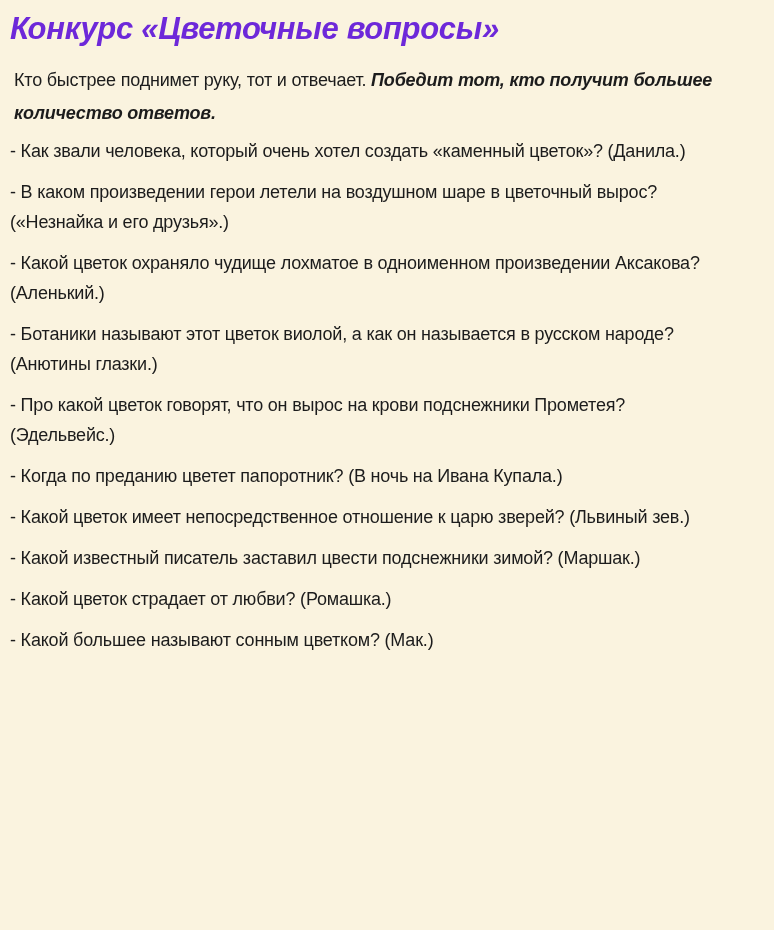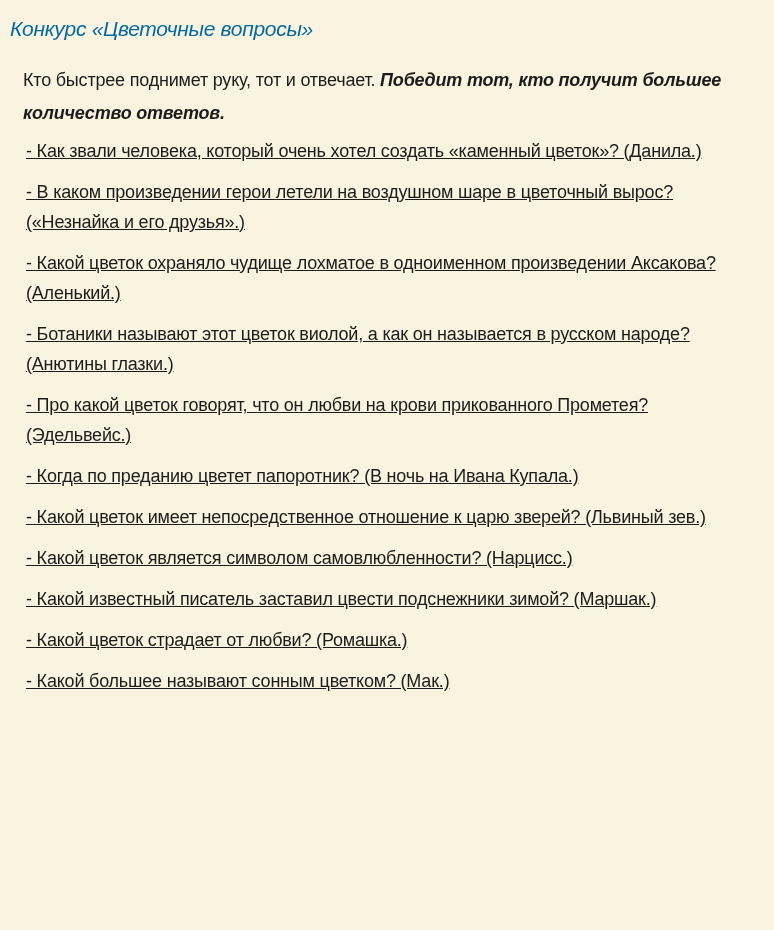--- a/index.html
+++ b/index.html
@@ -14,67 +14,65 @@
     font-family: "Liberation Sans", "DejaVu Sans", sans-serif;
     color: #1C1C1C;
   }
   .page {
     box-sizing: border-box;
     width: 774px;
     height: 930px;
     padding: 12px 10px 0 10px;
   }
   .page-title {
-    font-size: 21px;
+    font-size: 31px;
     line-height: 34px;
-    font-weight: normal;
+    font-weight: bold;
     font-style: italic;
     letter-spacing: -0.3px;
-    color: #0369a1;
+    color: #6d28d9;
     margin: 0 0 18px 0;
   }
   .intro {
     font-size: 18px;
     line-height: 33px;
     letter-spacing: -0.2px;
-    margin: 0 0 6px 13px;
+    margin: 0 0 6px 4px;
     white-space: pre-line;
   }
   .intro .bold-italic {
     font-weight: bold;
     font-style: italic;
   }
   .question {
     font-size: 18px;
     line-height: 30px;
     letter-spacing: -0.2px;
-    margin: 0 0 11px 16px;
+    margin: 0 0 11px 0;
     white-space: pre-line;
-    text-decoration: underline;
   }
 </style>
 </head>
 <body>
 
 <div class="page">
 
   <h1 class="page-title">Конкурс «Цветочные вопросы»</h1>
 
   <p class="intro"><span>Кто быстрее поднимет руку, тот и отвечает. </span><span class="bold-italic">Победит тот, кто получит большее
 количество ответов.</span></p>
 
   <p class="question">- Как звали человека, который очень хотел создать «каменный цветок»? (Данила.)</p>
   <p class="question">- В каком произведении герои летели на воздушном шаре в цветочный вырос?
 («Незнайка и его друзья».)</p>
   <p class="question">- Какой цветок охраняло чудище лохматое в одноименном произведении Аксакова?
 (Аленький.)</p>
   <p class="question">- Ботаники называют этот цветок виолой, а как он называется в русском народе?
 (Анютины глазки.)</p>
-  <p class="question">- Про какой цветок говорят, что он любви на крови прикованного Прометея?
+  <p class="question">- Про какой цветок говорят, что он вырос на крови подснежники Прометея?
 (Эдельвейс.)</p>
   <p class="question">- Когда по преданию цветет папоротник? (В ночь на Ивана Купала.)</p>
   <p class="question">- Какой цветок имеет непосредственное отношение к царю зверей? (Львиный зев.)</p>
-  <p class="question">- Какой цветок является символом самовлюбленности? (Нарцисс.)</p>
   <p class="question">- Какой известный писатель заставил цвести подснежники зимой? (Маршак.)</p>
   <p class="question">- Какой цветок страдает от любви? (Ромашка.)</p>
   <p class="question">- Какой большее называют сонным цветком? (Мак.)</p>
 
 </div>
 
 </body></html>

